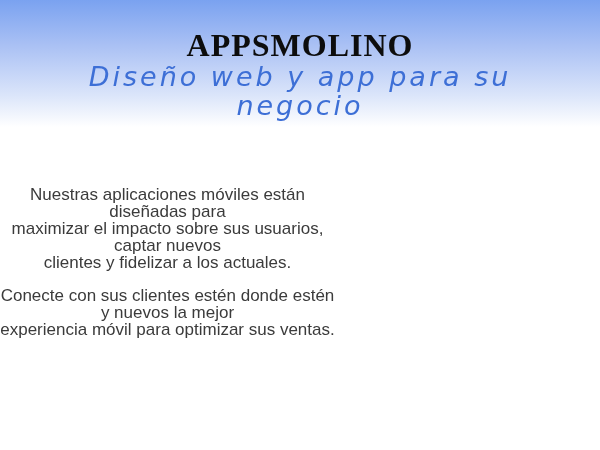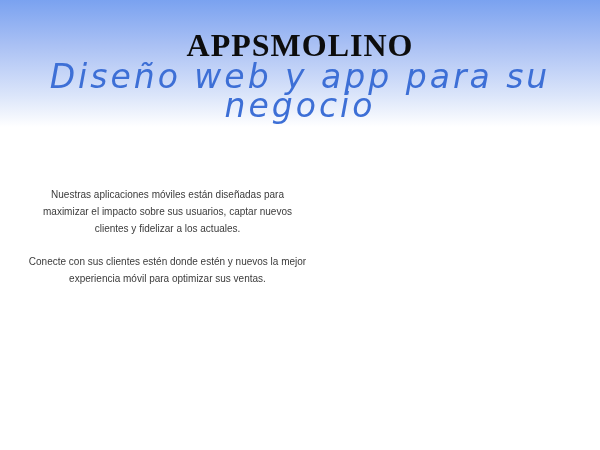--- a/index.html
+++ b/index.html
@@ -31,37 +31,37 @@
     font-size: 32px;
     line-height: 34px;
     letter-spacing: 1px;
     color: var(--title-color, #0d0d0d);
   }
   .page-subtitle {
     margin: 0 auto;
     max-width: 520px;
     font-family: cursive, "DejaVu Sans", sans-serif;
     font-style: italic;
-    font-size: 33px;
+    font-size: 27px;
     line-height: 29px;
     letter-spacing: 3px;
     color: var(--subtitle-color, #3d6fd6);
     white-space: pre-line;
     text-align: center;
   }
   .intro-text-block {
     position: absolute;
     left: 0;
     top: 186px;
     width: 335px;
     text-align: center;
   }
   .intro-text-block p {
     margin: 0 0 16px 0;
-    font-size: 10px;
+    font-size: 17px;
     line-height: 17px;
     color: var(--body-text, #3b3b3b);
     white-space: pre-line;
   }
 </style>
 </head>
 <body>
 
 <div class="page">
   <div class="header">

